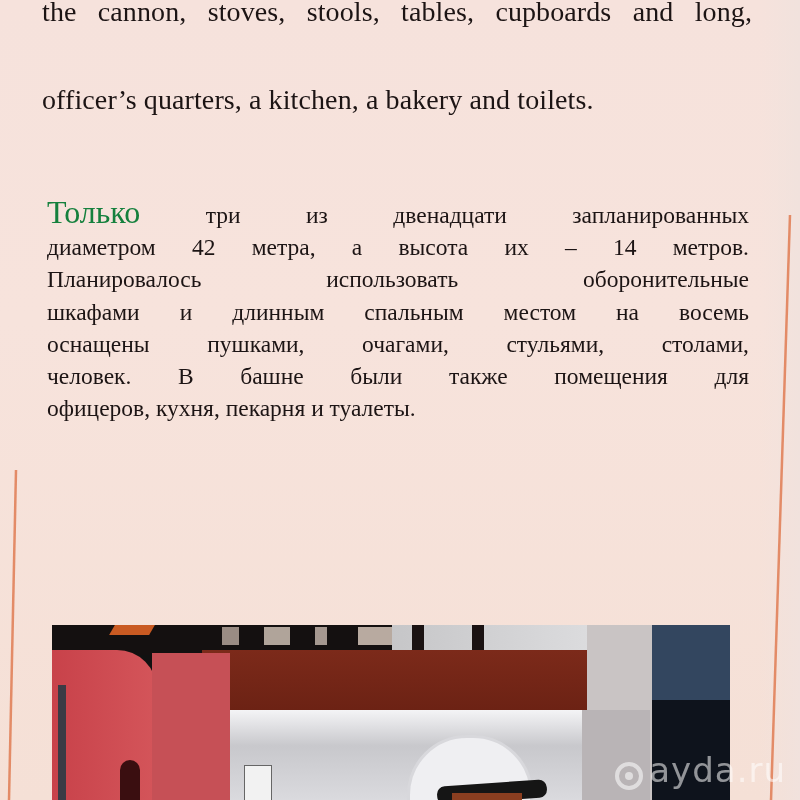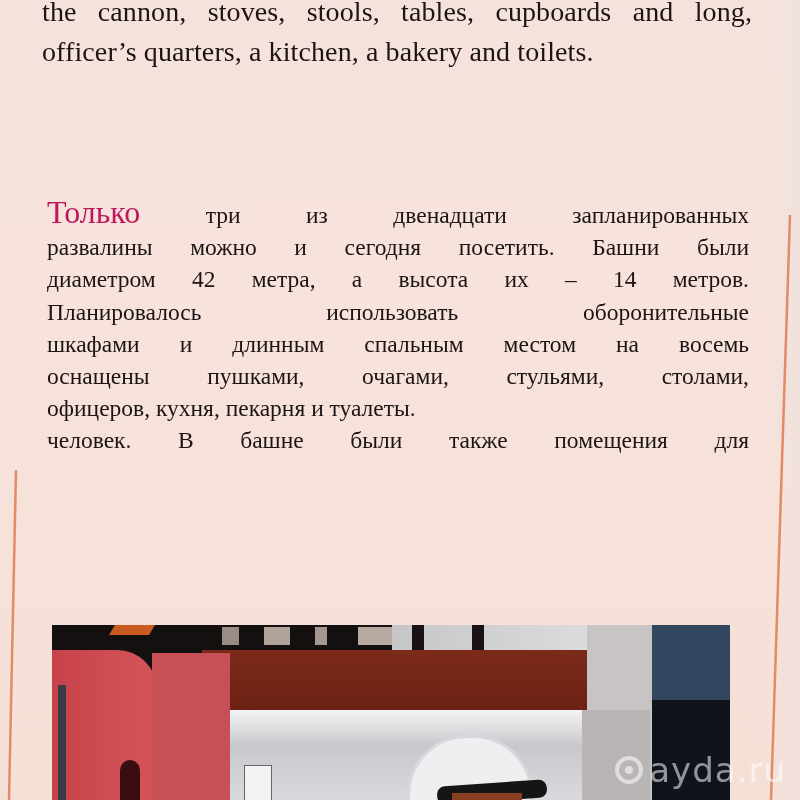--- a/index.html
+++ b/index.html
@@ -13,38 +13,38 @@
     position:absolute; top:0; right:0; width:40px; height:800px;
     background: linear-gradient(90deg, rgba(245,228,220,0) 0%, #f1e2dd 100%);
   }
   .border-line { position:absolute; }
   .en-block {
     position:absolute; left:42px; top:-8px; width:710px;
     font-size:28px; line-height:40px; text-align:justify;
     text-align-last:left; letter-spacing:0.1px;
   }
   .en-line { display:block; text-align:justify; text-align-last:justify; white-space:nowrap; }
-  .en-line.last { text-align-last:left; }
+  .en-line.last { text-align-last:left;margin-top:48px; }
   .ru-block {
     position:absolute; left:47px; top:196px; width:702px;
     font-size:23.5px; line-height:32.2px;
   }
   .ru-line { display:block; text-align:justify; text-align-last:justify; white-space:nowrap; }
   .ru-line.last { text-align-last:left; }
-  .lead-word { color:#be185d; font-size:32px; line-height:32px; }
+  .lead-word { color:#15803d; font-size:32px; line-height:32px; }
   .photo {
     position:absolute; left:52px; top:625px; width:678px; height:175px;
     overflow:hidden; background:#111;
   }
   .photo > div { position:absolute; }
   .watermark {
     position:absolute; right:14px; bottom:10px;
     font-family:"DejaVu Sans", sans-serif; font-size:34px;
     color:rgba(255,255,255,0.55); letter-spacing:1px;
-    display:flex; align-items:center; gap:6px;
+    display:flex; align-items:flex-end; gap:6px;
   }
   .wm-icon {
     width:28px; height:28px; border-radius:50%;
     border:4px solid rgba(255,255,255,0.55); box-sizing:border-box;
     position:relative;
   }
   .wm-icon::after {
     content:""; position:absolute; left:6px; top:6px; width:8px; height:8px;
     border-radius:50%; background:rgba(255,255,255,0.55);
   }
@@ -59,27 +59,26 @@
   <line x1="16" y1="470" x2="9" y2="800" stroke="#e38b67" stroke-width="2.5"></line>
 </svg>
 
 <div class="en-block">
   <span class="en-line">the cannon, stoves, stools, tables, cupboards and long,</span>
   <span class="en-line last">officer’s quarters, a kitchen, a bakery and toilets.</span>
 </div>
 
 <div class="ru-block">
   <span class="ru-line"><span class="lead-word">Только</span> <span>три из двенадцати запланированных</span></span>
-  <span class="ru-line">развалины можно и сегодня посетить. Башни были</span>
   <span class="ru-line">диаметром 42 метра, а высота их – 14 метров.</span>
   <span class="ru-line">Планировалось использовать оборонительные</span>
   <span class="ru-line">шкафами и длинным спальным местом на восемь</span>
   <span class="ru-line">оснащены пушками, очагами, стульями, столами,</span>
+  <span class="ru-line">человек. В башне были также помещения для</span>
   <span class="ru-line last">офицеров, кухня, пекарня и туалеты.</span>
-  <span class="ru-line">человек. В башне были также помещения для</span>
 </div>
 
 <div class="photo">
 
   <div style="left:0;top:0;width:678px;height:30px;background:#141010;"></div>
   <div style="left:60px;top:0;width:40px;height:10px;background:#c95a22;transform:skewX(-30deg);"></div>
   <div style="left:170px;top:2px;width:170px;height:18px;background:linear-gradient(90deg,#9a8c84 0 10%,transparent 10% 25%,#b0a49a 25% 40%,transparent 40% 55%,#a59890 55% 62%,transparent 62% 80%,#b8aaa0 80% 100%);"></div>
   <div style="left:340px;top:0;width:200px;height:30px;background:linear-gradient(90deg,#c6c6c8,#dcdcde);"></div>
   <div style="left:360px;top:0;width:12px;height:30px;background:#1a1212;"></div>
   <div style="left:420px;top:0;width:12px;height:30px;background:#1a1212;"></div>

